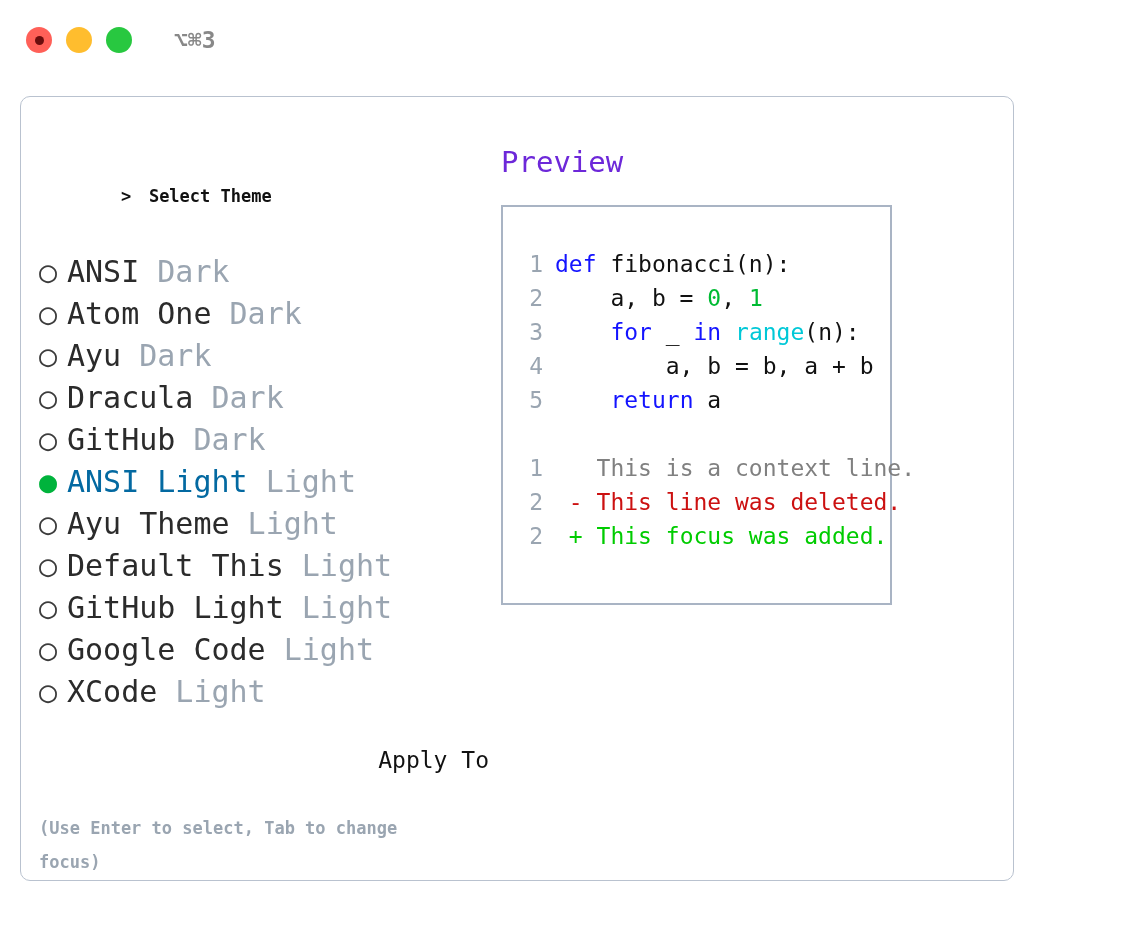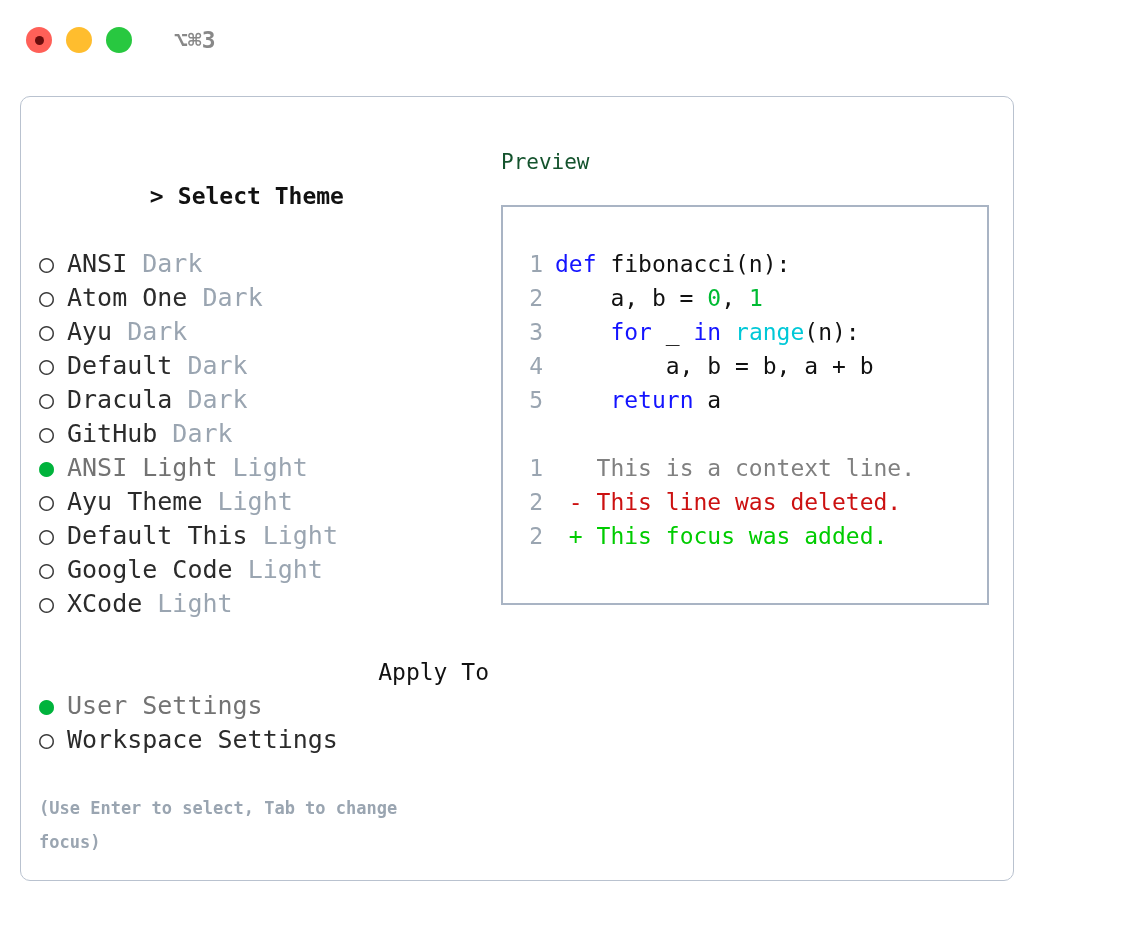--- a/index.html
+++ b/index.html
@@ -64,42 +64,43 @@
   }
 
   
   .left-col {
     position: absolute;
     left: 18px; top: 48px;
     width: 450px;
   }
 
   .list-header {
-    font-size: 23px;
+    font-size: 17px;
     font-weight: 700;
     color: #111111;
     line-height: 34px;
     white-space: pre;
   }
   .list-header .caret { display: inline-block; width: 28px; }
 
   .theme-row {
-    font-size: 25px;
+    font-size: 30px;
     line-height: 34px;
     color: #2b2b2b;
     white-space: pre;
     display: block;
+    margin-top: 8px;
   }
   .marker {
     display: inline-block;
     width: 28px;
     color: #3c3c3c;
   }
   .theme-row.selected .marker { color: #00b33c; }
-  .theme-row.selected .tname  { color: #737373; }
+  .theme-row.selected .tname  { color: #0369a1; }
   .tname { color: #2b2b2b; }
   .tvariant { color: #9aa5b1; }
 
   .gap-sm { height: 34px; }
 
   .section-label {
     font-size: 23px;
     line-height: 34px;
     color: #111111;
     white-space: pre;
@@ -117,28 +118,28 @@
     font-weight: bold;
   }
 
   
   .right-col {
     position: absolute;
     left: 480px; top: 48px;
     width: 490px;
   }
   .preview-title {
-    font-size: 21px;
-    color: #14532d;
+    font-size: 29px;
+    color: #6d28d9;
     line-height: 34px;
     font-weight: 400;
   }
   .preview-box {
     margin-top: 26px;
-    width: 488px;
+    width: 391px;
     height: 400px;
     border: 2px solid #a9b4c4;
     background: #ffffff;
     padding: 40px 0 0 12px;
   }
 
   .code-line, .diff-line {
     font-size: 23px;
     line-height: 34px;
     white-space: pre;
@@ -181,37 +182,33 @@
   <div class="frame">
 
     <div class="left-col">
       <div class="list-header">
         <span class="caret">&gt;</span><span>Select Theme</span>
       </div>
       <div id="theme-items">
           <div class="theme-row"><span class="marker">○</span><span class="tname">ANSI</span><span class="tvariant"> Dark</span></div>
           <div class="theme-row"><span class="marker">○</span><span class="tname">Atom One</span><span class="tvariant"> Dark</span></div>
           <div class="theme-row"><span class="marker">○</span><span class="tname">Ayu</span><span class="tvariant"> Dark</span></div>
-          <div class="theme-row"><span class="marker">○</span><span class="tname">Default</span><span class="tvariant"> Dark</span></div>
           <div class="theme-row"><span class="marker">○</span><span class="tname">Dracula</span><span class="tvariant"> Dark</span></div>
           <div class="theme-row"><span class="marker">○</span><span class="tname">GitHub</span><span class="tvariant"> Dark</span></div>
           <div class="theme-row selected"><span class="marker">●</span><span class="tname">ANSI Light</span><span class="tvariant"> Light</span></div>
           <div class="theme-row"><span class="marker">○</span><span class="tname">Ayu Theme</span><span class="tvariant"> Light</span></div>
           <div class="theme-row"><span class="marker">○</span><span class="tname">Default This</span><span class="tvariant"> Light</span></div>
+          <div class="theme-row"><span class="marker">○</span><span class="tname">GitHub Light</span><span class="tvariant"> Light</span></div>
           <div class="theme-row"><span class="marker">○</span><span class="tname">Google Code</span><span class="tvariant"> Light</span></div>
           <div class="theme-row"><span class="marker">○</span><span class="tname">XCode</span><span class="tvariant"> Light</span></div>
         </div>
 
       <div class="gap-sm"></div>
 
       <div class="section-label">Apply To</div>
-      <div id="apply-items">
-          <div class="theme-row selected"><span class="marker">●</span><span class="tname">User Settings</span></div>
-          <div class="theme-row"><span class="marker">○</span><span class="tname">Workspace Settings</span></div>
-        </div>
 
       <div class="hint">(Use Enter to select, Tab to change focus)</div>
     </div>
 
     <div class="right-col">
       <div class="preview-title">Preview</div>
       <div class="preview-box">
         <div id="code-block">
             <div class="code-line"><span class="lineno">1</span><span class="kw">def </span><span class="id">fibonacci(n):</span></div>
             <div class="code-line"><span class="lineno">2</span><span class="id">    a, b = </span><span class="num">0</span><span class="id">, </span><span class="num">1</span></div>

